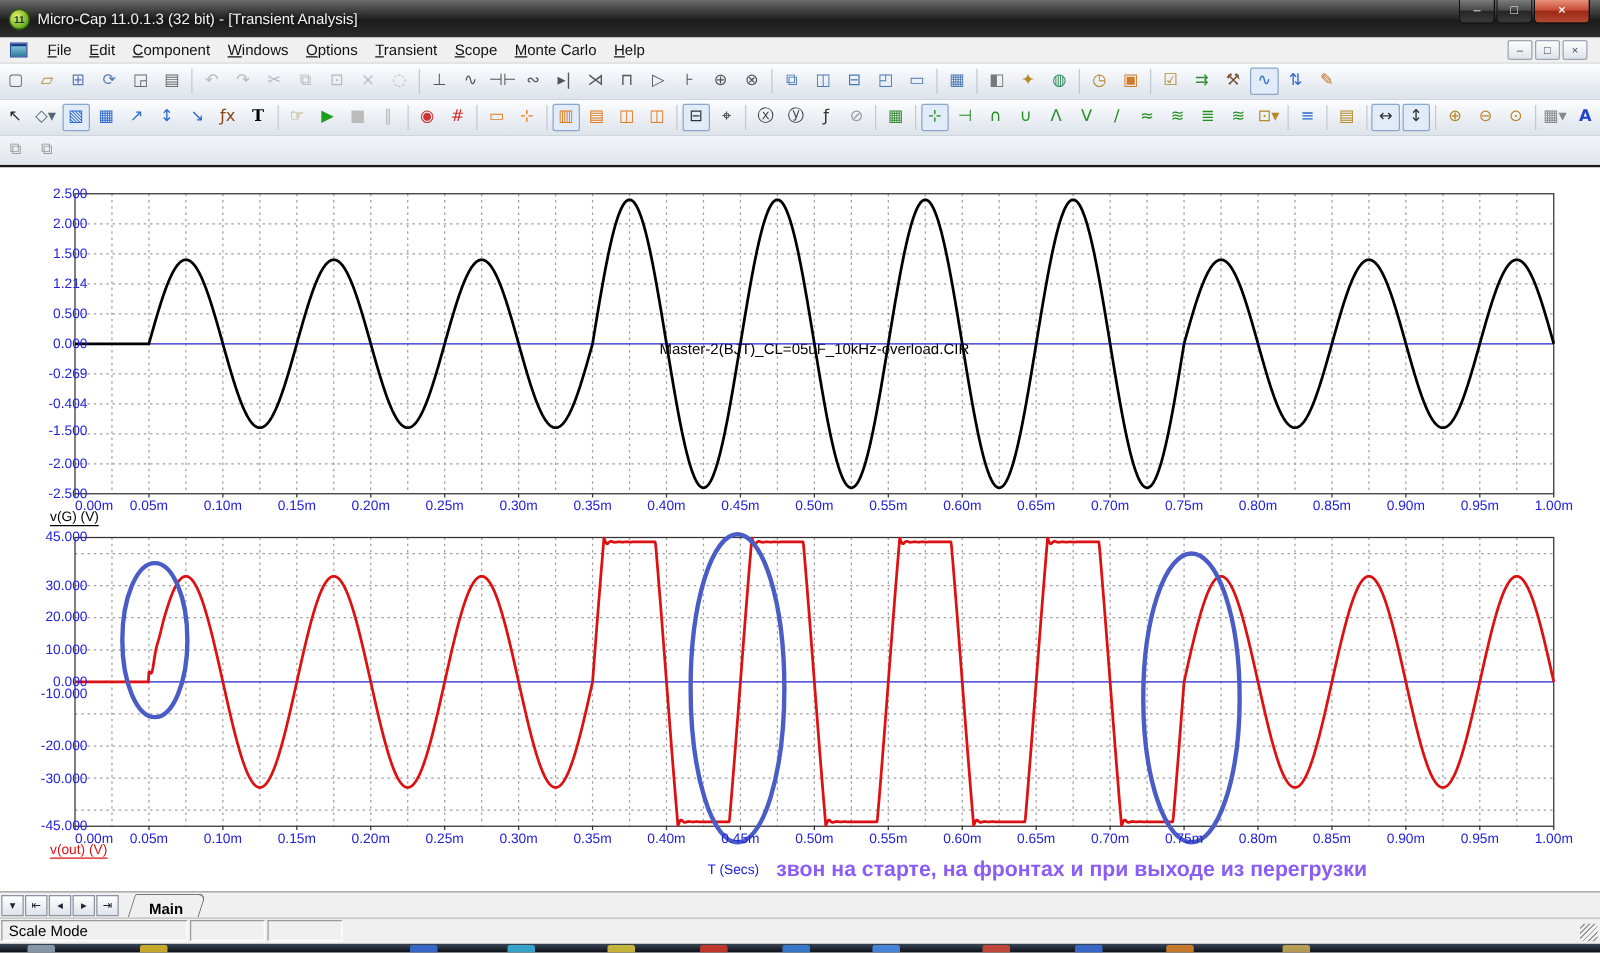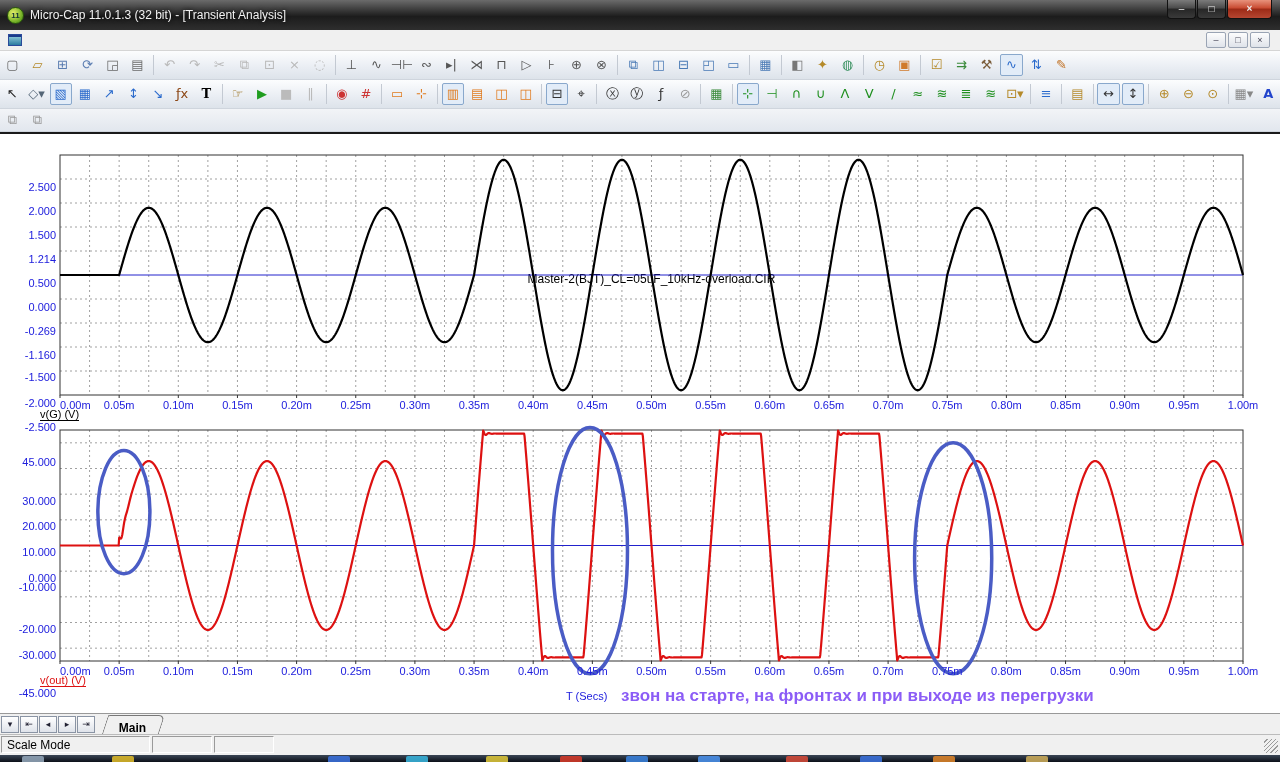--- a/index.html
+++ b/index.html
@@ -43,21 +43,21 @@
     border:1px solid transparent; border-radius:2px; white-space:nowrap; overflow:hidden; }
   .tbtn.pressed { border:1px solid #89a8cc; background:#e2ecf8; }
   .tsep { width:1px; height:20px; background:#c3c9d2; margin:0 3px; }
   .hard-divider { position:absolute; left:0; top:132px; width:1280px; height:2px; background:#1a1a1a; }
 
   
   .chartarea { position:absolute; left:0; top:134px; width:1280px; height:579px; background:#ffffff; }
   .chart-title { position:absolute; left:60px; top:138px; width:1183px; text-align:center;
     font-size:12px; }
   .plot-svg { position:absolute; left:0; overflow:visible; }
-  .ylab { position:absolute; left:0; width:56px; text-align:right; font-size:11px;margin-top:32px; }
+  .ylab { position:absolute; left:0; width:70px; text-align:right; font-size:11px; }
   .xlab { position:absolute; width:52px; text-align:center; font-size:11px; }
   .trace-label { position:absolute; left:40px; font-size:11px; padding-bottom:0px; border-bottom:1px solid; }
   .xaxis-name { position:absolute; font-size:11px; }
   .note { position:absolute; font-size:17px; font-weight:bold; }
 
   
   .tabbar { position:absolute; left:0; top:713px; width:1280px; height:21px; background:#f0f0f0;
     border-top:1px solid #999; display:flex; align-items:flex-end; }
   .tab-nav { width:18px; height:17px; margin:1px 0 1px 1px; border:1px solid #8a94a4;
     background:linear-gradient(#fff,#dfe3ea); font-size:9px; text-align:center; line-height:15px; color:#223; }
@@ -87,20 +87,31 @@
   <div class="win-title">Micro-Cap 11.0.1.3 (32 bit) - [Transient Analysis]</div>
   <div class="win-btns" id="win-btns">
       <div class="win-btn">–</div>
       <div class="win-btn">□</div>
       <div class="win-btn close">×</div>
     </div>
 </div>
 
 <div class="menubar">
   <div class="mdi-icon"></div>
+  <div id="menu-items" style="display:flex">
+      <div class="menu-item"><u>F</u>ile</div>
+      <div class="menu-item"><u>E</u>dit</div>
+      <div class="menu-item"><u>C</u>omponent</div>
+      <div class="menu-item"><u>W</u>indows</div>
+      <div class="menu-item"><u>O</u>ptions</div>
+      <div class="menu-item"><u>T</u>ransient</div>
+      <div class="menu-item"><u>S</u>cope</div>
+      <div class="menu-item"><u>M</u>onte Carlo</div>
+      <div class="menu-item"><u>H</u>elp</div>
+    </div>
   <div class="mdi-btns" id="mdi-btns">
       <div class="mdi-btn">–</div>
       <div class="mdi-btn">□</div>
       <div class="mdi-btn">×</div>
     </div>
 </div>
 
 <div class="toolbar tb1" id="toolbar1">
     <div class="tbtn" style="color: rgb(106, 106, 106);">▢</div>
     <div class="tbtn" style="color: rgb(181, 138, 42);">▱</div>
@@ -374,21 +385,21 @@
     <ellipse cx="953.165" cy="128.33333333333334" rx="38.565799999999996" ry="115.5" fill="none" stroke="#4a5cc5" stroke-width="3.5"></ellipse>
   </svg>
 <div id="plot-labels">
     <div class="ylab" style="top: 149px; color: rgb(32, 32, 221);">2.500</div>
     <div class="ylab" style="top: 173px; color: rgb(32, 32, 221);">2.000</div>
     <div class="ylab" style="top: 197px; color: rgb(32, 32, 221);">1.500</div>
     <div class="ylab" style="top: 221px; color: rgb(32, 32, 221);">1.214</div>
     <div class="ylab" style="top: 245px; color: rgb(32, 32, 221);">0.500</div>
     <div class="ylab" style="top: 269px; color: rgb(32, 32, 221);">0.000</div>
     <div class="ylab" style="top: 293px; color: rgb(32, 32, 221);">-0.269</div>
-    <div class="ylab" style="top: 317px; color: rgb(32, 32, 221);">-1.160</div>
+    <div class="ylab" style="top: 317px; color: rgb(32, 32, 221);">-0.404</div>
     <div class="ylab" style="top: 339px; color: rgb(32, 32, 221);">-1.500</div>
     <div class="ylab" style="top: 365px; color: rgb(32, 32, 221);">-2.000</div>
     <div class="ylab" style="top: 389px; color: rgb(32, 32, 221);">-2.500</div>
     <div class="xlab" style="top: 399px; left: 60px; text-align: left; color: rgb(32, 32, 221);">0.00m</div>
     <div class="xlab" style="top: 399px; left: 93.15px; color: rgb(32, 32, 221);">0.05m</div>
     <div class="xlab" style="top: 399px; left: 152.3px; color: rgb(32, 32, 221);">0.10m</div>
     <div class="xlab" style="top: 399px; left: 211.45px; color: rgb(32, 32, 221);">0.15m</div>
     <div class="xlab" style="top: 399px; left: 270.6px; color: rgb(32, 32, 221);">0.20m</div>
     <div class="xlab" style="top: 399px; left: 329.75px; color: rgb(32, 32, 221);">0.25m</div>
     <div class="xlab" style="top: 399px; left: 388.9px; color: rgb(32, 32, 221);">0.30m</div>

